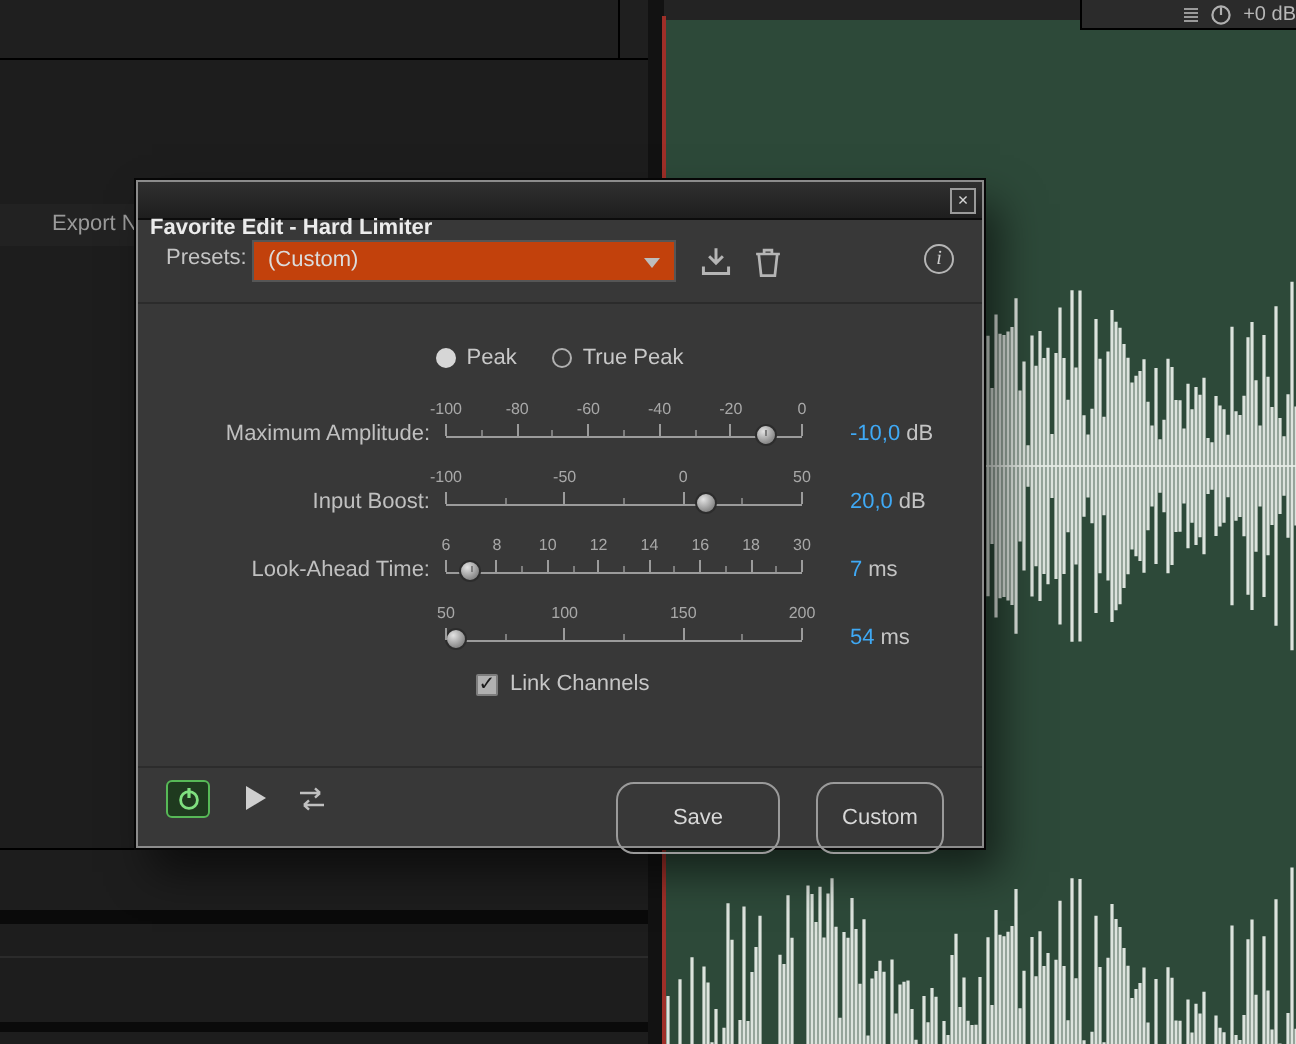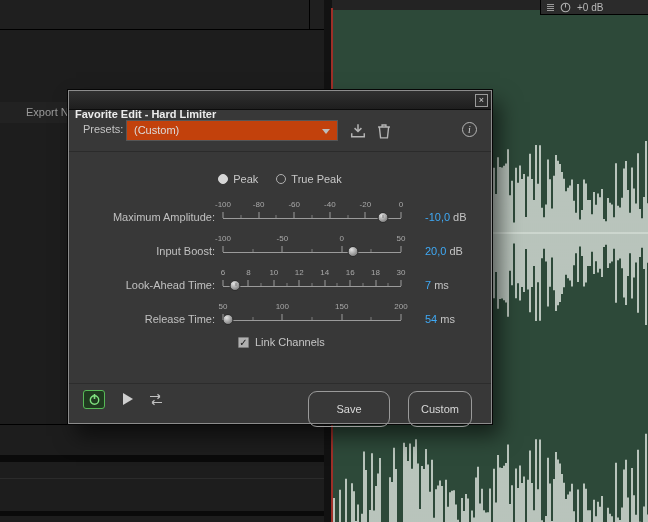--- a/index.html
+++ b/index.html
@@ -15,21 +15,21 @@
   .left-strip { position:absolute; left:324px; top:0; width:8px; height:522px; background:#121212; }
   .hl-a { position:absolute; left:0; top:424px; width:332px; height:1px; background:#000; }
   .hl-b { position:absolute; left:0; top:455px; width:332px; height:7px; background:#0a0a0a; }
   .hl-c { position:absolute; left:0; top:478px; width:332px; height:1px; background:#2b2b2b; }
   .hl-d { position:absolute; left:0; top:511px; width:332px; height:5px; background:#0a0a0a; }
 
   
   .wave-topbar { position:absolute; left:332px; top:0; width:316px; height:10px; background:#232323; }
   .mini-toolbar { position:absolute; left:540px; top:0; width:108px; height:15px; background:#2b2b2b;
                   border-left:1px solid #000; border-bottom:1px solid #000;
-                  display:flex; align-items:center; gap:6px; padding-left:6px; }
+                  display:flex; align-items:center; gap:6px; padding-left:6px;justify-content:flex-end; }
   .mini-meter { display:flex; flex-direction:column; gap:1px; }
   .mini-meter i { display:block; width:7px; height:1px; background:#9a9a9a; }
   .db-readout { font-size:10px; color:#b8b8b8; }
   .wave-area { position:absolute; left:332px; top:10px; width:316px; height:512px; background:#2d4939; }
   .playhead { position:absolute; left:331px; top:8px; width:2px; height:514px; background:#9e2f28; z-index:4; }
 
   
   .dialog { position:absolute; left:68px; top:90px; width:424px; height:334px; background:#383838;
             border:1px solid #8c8c8c; box-shadow:0 0 0 1px #060606, 8px 12px 20px rgba(0,0,0,.55); z-index:10; }
   .titlebar { position:absolute; left:0; top:0; right:0; height:19px;
@@ -232,21 +232,20 @@
           <span class="tick-label" style="left: 85.7143%;">18</span>
           <i class="tick major" style="left: 85.7143%;"></i>
           <i class="tick minor" style="left: 92.8571%;"></i>
           <span class="tick-label" style="left: 100%;">30</span>
           <i class="tick major" style="left: 100%;"></i>
         </div>
       <span class="sval"><span class="num">7</span><span class="unit">ms</span></span>
     </div>
 
     <div class="srow r3">
-      <span class="slabel">Release Time:</span>
       <div class="strack">
         <div class="sline"></div>
         <div class="knob" style="left: 3%;"></div>
       <span class="tick-label" style="left: 0%;">50</span>
           <i class="tick major" style="left: 0%;"></i>
           <i class="tick minor" style="left: 16.6667%;"></i>
           <span class="tick-label" style="left: 33.3333%;">100</span>
           <i class="tick major" style="left: 33.3333%;"></i>
           <i class="tick minor" style="left: 50%;"></i>
           <span class="tick-label" style="left: 66.6667%;">150</span>

